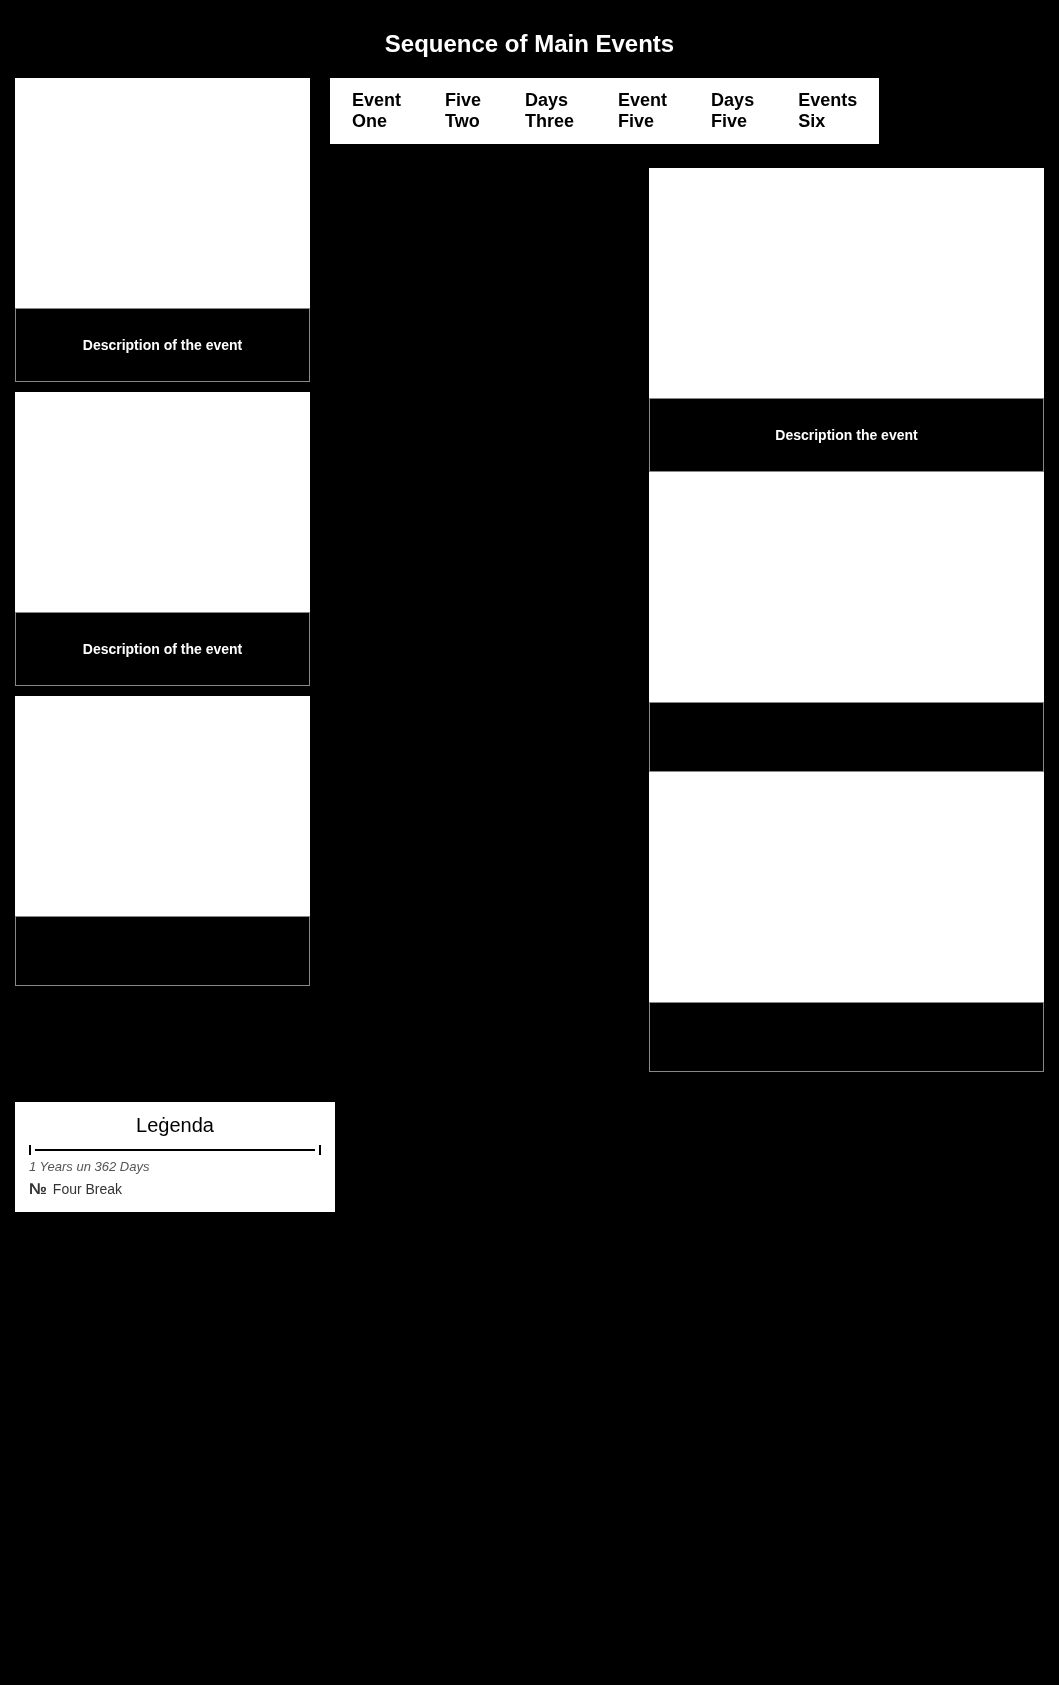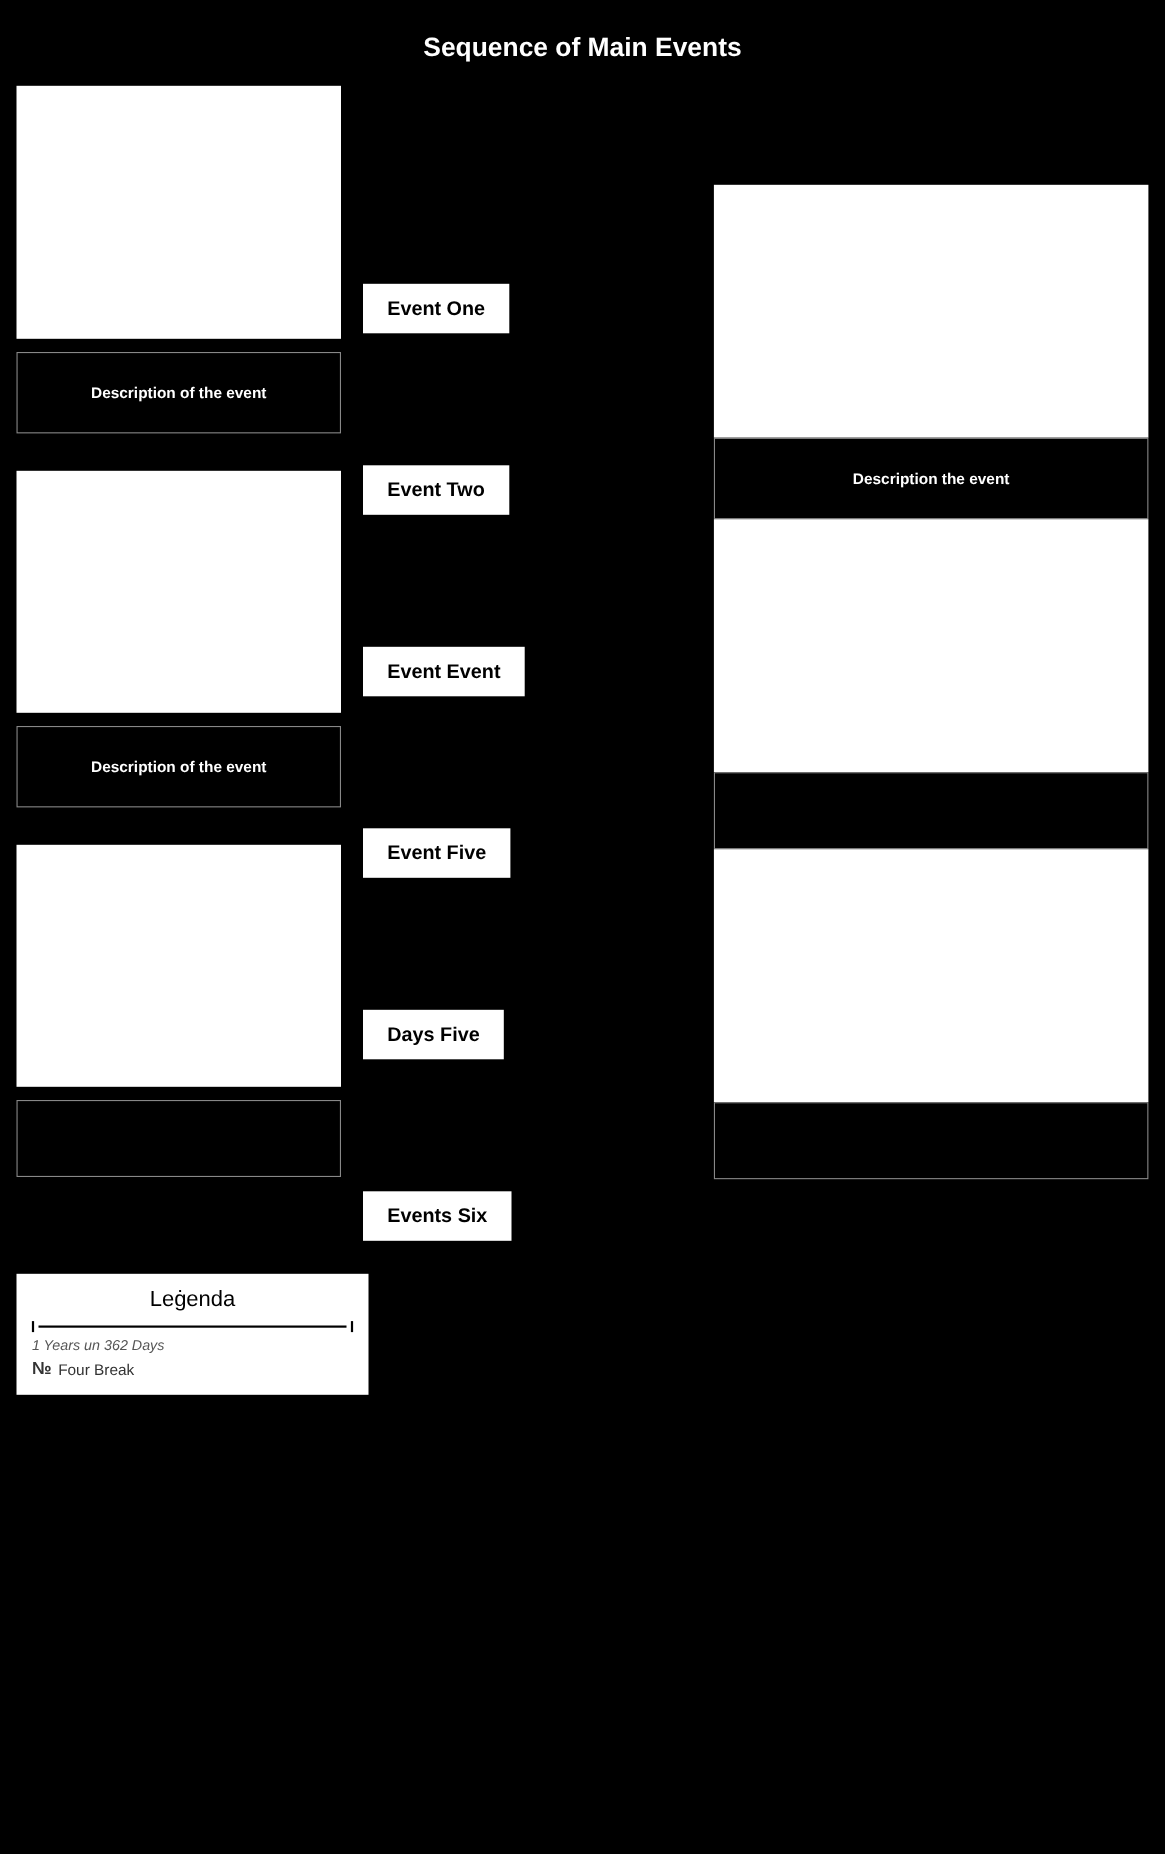--- a/index.html
+++ b/index.html
@@ -15,27 +15,26 @@
       text-align: center;
       font-size: 24px;
       font-weight: bold;
       padding: 30px 0 20px;
     }
     .left-col {
       width: 295px;
       flex-shrink: 0;
       display: flex;
       flex-direction: column;
-      gap: 12px;
+      gap: 0;
     }
     .mid-col {
       width: 250px;
       flex-shrink: 0;
       display: flex;
-      flex-direction: column;
       align-items: flex-start;
       padding-left: 20px;
     }
     .right-col {
       width: 395px;
       flex-shrink: 0;
       display: flex;
       flex-direction: column;
       margin-left: auto;
     }
@@ -164,23 +163,23 @@
 
     <div class="image-box left-img-3"></div>
 
     <div class="desc-box-empty"></div>
   </div>
 
   <div class="mid-col">
     <div class="mid-spacer-1"></div>
     <div class="event-label">Event One</div>
     <div class="mid-spacer-2"></div>
-    <div class="event-label">Event Two</div>
+    <div class="event-label">Five Two</div>
     <div class="mid-spacer-3"></div>
-    <div class="event-label">Event Event</div>
+    <div class="event-label">Days Three</div>
     <div class="mid-spacer-4"></div>
     <div class="event-label">Event Five</div>
     <div class="mid-spacer-5"></div>
     <div class="event-label">Days Five</div>
     <div class="mid-spacer-6"></div>
     <div class="event-label">Events Six</div>
   </div>
 
   <div class="right-col">
     <div class="right-spacer-1" style="height:90px;"></div>

